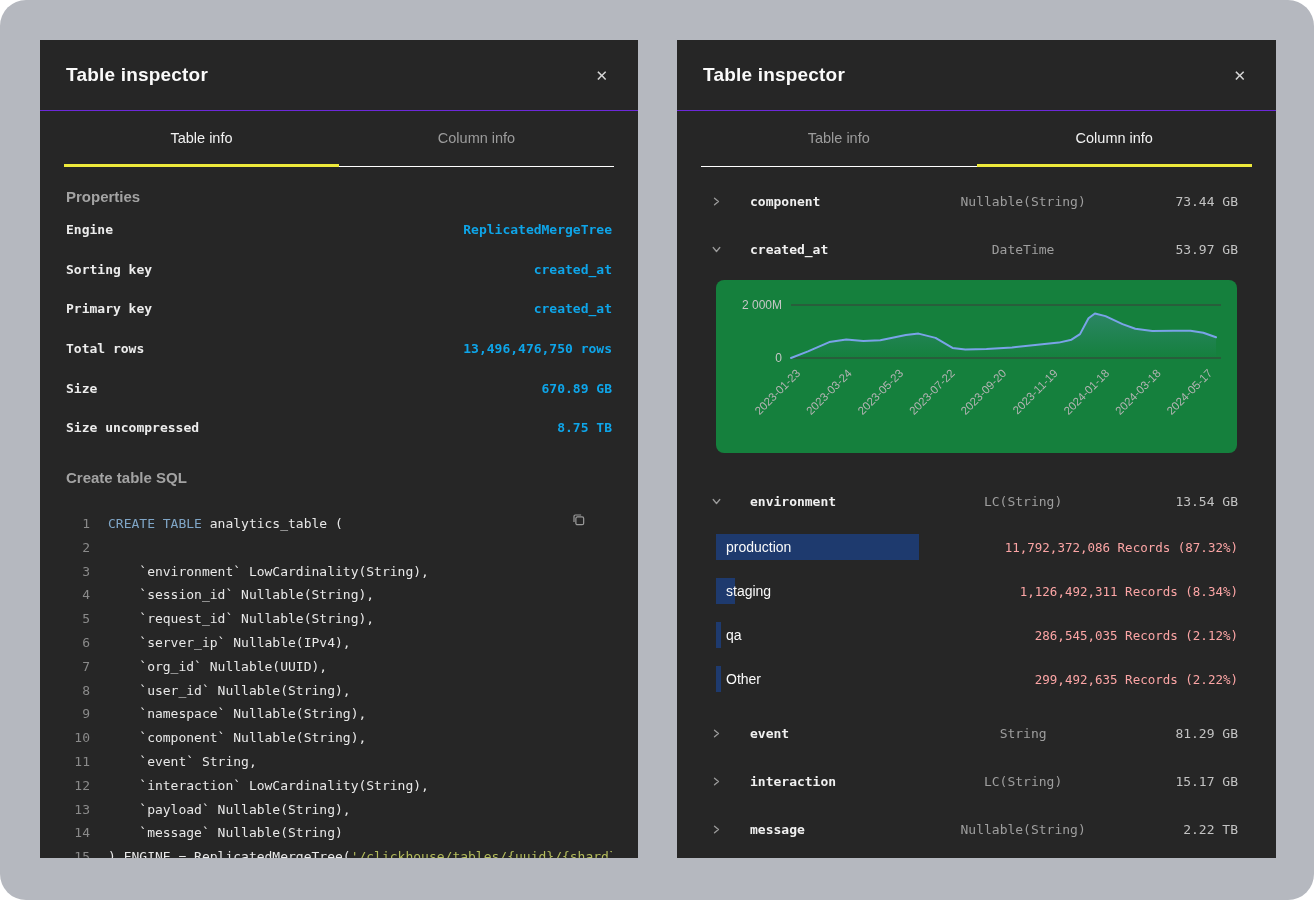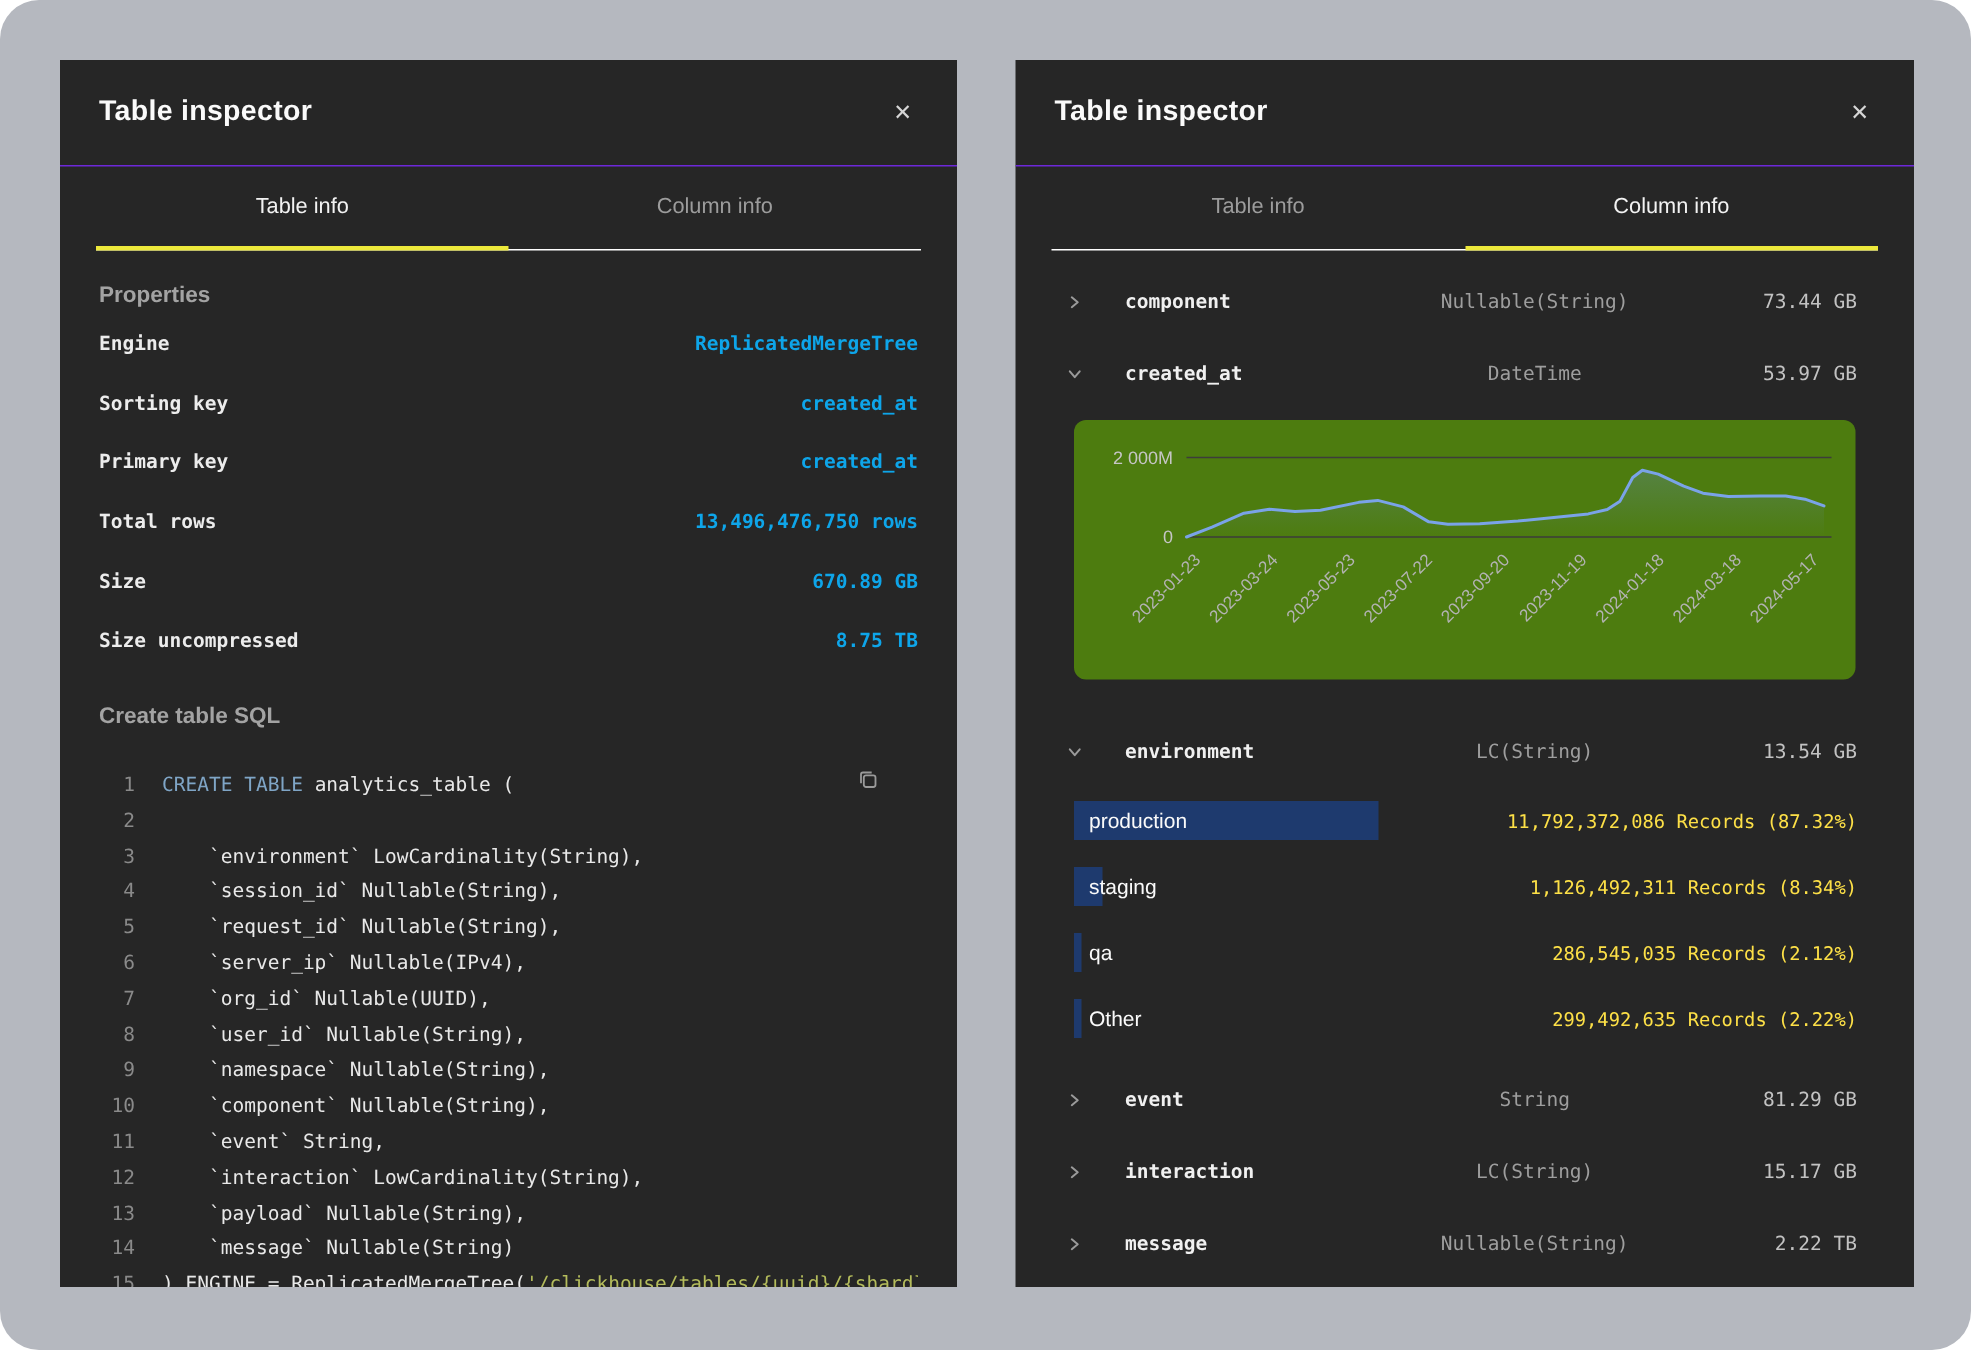--- a/index.html
+++ b/index.html
@@ -36,29 +36,29 @@
 
   .col-row{display:grid;grid-template-columns:26px 1.05fr 1fr 120px;align-items:center;height:48px;
            padding:0 38px 0 26px;cursor:pointer;}
   .col-row.gap-top{margin-top:8px;}
   .chev{display:flex;align-items:center;justify-content:center;}
   .col-name{font-family:"DejaVu Sans Mono", monospace;font-size:13px;font-weight:700;color:#f0f0f0;padding-left:21px;}
   .col-type{font-family:"DejaVu Sans Mono", monospace;font-size:13px;color:#9e9e9e;text-align:center;}
   .col-size{font-family:"DejaVu Sans Mono", monospace;font-size:13px;color:#c2c2c2;text-align:right;}
   .first-row{margin-top:10px;}
 
-  .chart-card{margin:7px 39px 24px;height:173px;background:#4d7c0f;border-radius:8px;overflow:hidden;}
+  .chart-card{margin:7px 39px 24px;height:173px;background:#15803d;border-radius:8px;overflow:hidden;}
   .chart-card svg{display:block;}
 
   .env-list{margin-bottom:8px;}
   .env-row{display:flex;justify-content:space-between;align-items:center;height:44px;padding:0 38px 0 39px;}
   .env-left{position:relative;display:flex;align-items:center;height:26px;}
   .env-bar{position:absolute;left:0;top:0;height:26px;background:#1E3A6E;}
   .env-label{position:relative;z-index:1;font-size:14px;color:#fafafa;padding-left:10px;}
-  .env-records{font-family:"DejaVu Sans Mono", monospace;font-size:12.5px;color:#fde047;}
+  .env-records{font-family:"DejaVu Sans Mono", monospace;font-size:12.5px;color:#fca5a5;}
 </style>
 </head>
 <body>
 
 <div class="stage">
 
   <section class="panel leftp">
     <header class="phead">
       <div class="ptitle">Table inspector</div>
       <button class="closebtn">✕</button>

